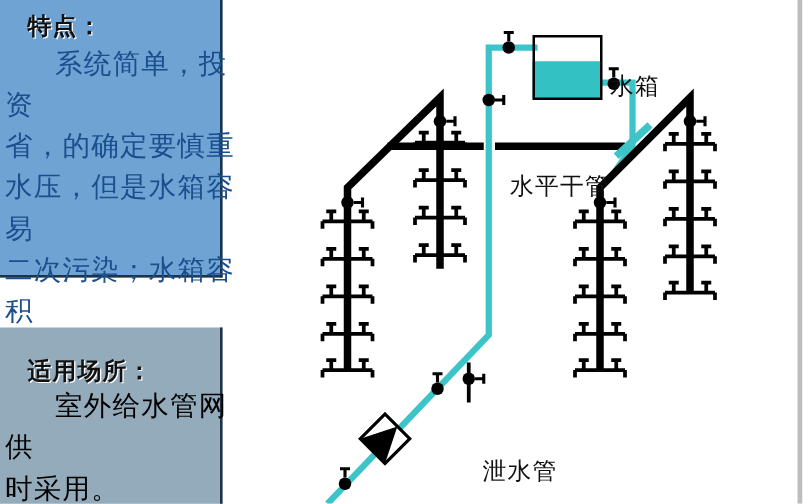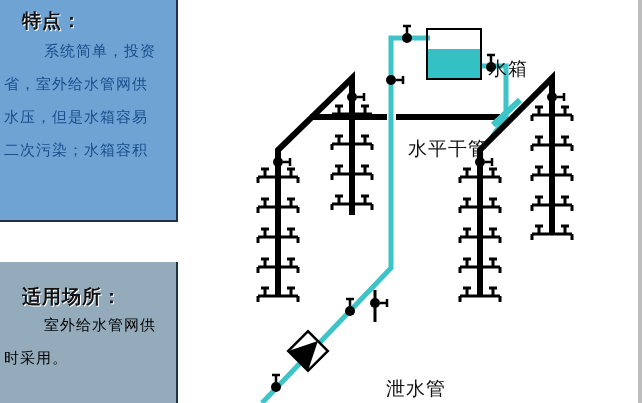--- a/index.html
+++ b/index.html
@@ -13,21 +13,21 @@
     border-right: 2px solid #1f3347;
   }
   .panel-top { top: 0; height: 222px; background: #6fa3d4; border-bottom: 2px solid #1f3347; }
   .panel-bottom { top: 222px; height: 181px; background: #93abbb; margin-top: 40px; }
   .panel-title {
     position: absolute; left: 22px; font-size: 19px; font-weight: bold; color: #111;
     text-shadow: 1px 1px 0 #fff;
     letter-spacing: 1px;
   }
   .panel-text {
-    position: absolute; left: 4px; width: 200px; font-size: 15px; line-height: 33px;
+    position: absolute; left: 4px; width: 200px; font-size: 22px; line-height: 33px;
     letter-spacing: 1px;
   }
   .panel-top .panel-title { top: 8px; }
   .panel-top .panel-text { top: 35px; color: #1a4e8c; }
   .panel-bottom .panel-title { top: 22px; }
   .panel-bottom .panel-text { top: 47px; color: #000000; }
   .indent { display: inline-block; width: 40px; }
   .edge-bar {
     position: absolute; right: 0; top: 0; width: 4px; height: 403px; background: #bdbdbd;
   }
@@ -36,21 +36,21 @@
     position: absolute; font-size: 19px; color: #111; letter-spacing: 1px; white-space: nowrap; margin-top: 44px;
   }
 </style>
 </head>
 <body>
 
 <div class="panel panel-top">
   <div class="panel-title">特点：</div>
   <div class="panel-text">
     <div><span class="indent"></span><span>系统简单，投资</span></div>
-    <div>省，室外给水管网供</div>
+    <div>省，的确定要慎重</div>
     <div>水压，但是水箱容易</div>
     <div>二次污染；水箱容积</div>
   </div>
 </div>
 
 <div class="panel panel-bottom">
   <div class="panel-title">适用场所：</div>
   <div class="panel-text">
     <div><span class="indent"></span><span>室外给水管网供</span></div>
     <div>时采用。</div>
@@ -134,15 +134,15 @@
   </g>
 
   <g transform="translate(308,351) rotate(-45)">
     <rect x="-14" y="-14" width="28" height="28" fill="#fff" stroke="#000" stroke-width="2.5"></rect>
     <path d="M-14 -14 L14 0 L-14 14 Z" fill="#000"></path>
   </g>
 </svg>
 
 <div class="label" style="left:488px; top:12px;">水箱</div>
 <div class="label" style="left:408px; top:92px;">水平干管</div>
-<div class="label" style="left:386px; top:332px;">泄水管</div>
+<div class="label" style="left:386px; top:320px;">泄水管</div>
 
 <div class="edge-bar"></div>
 
 </body></html>

